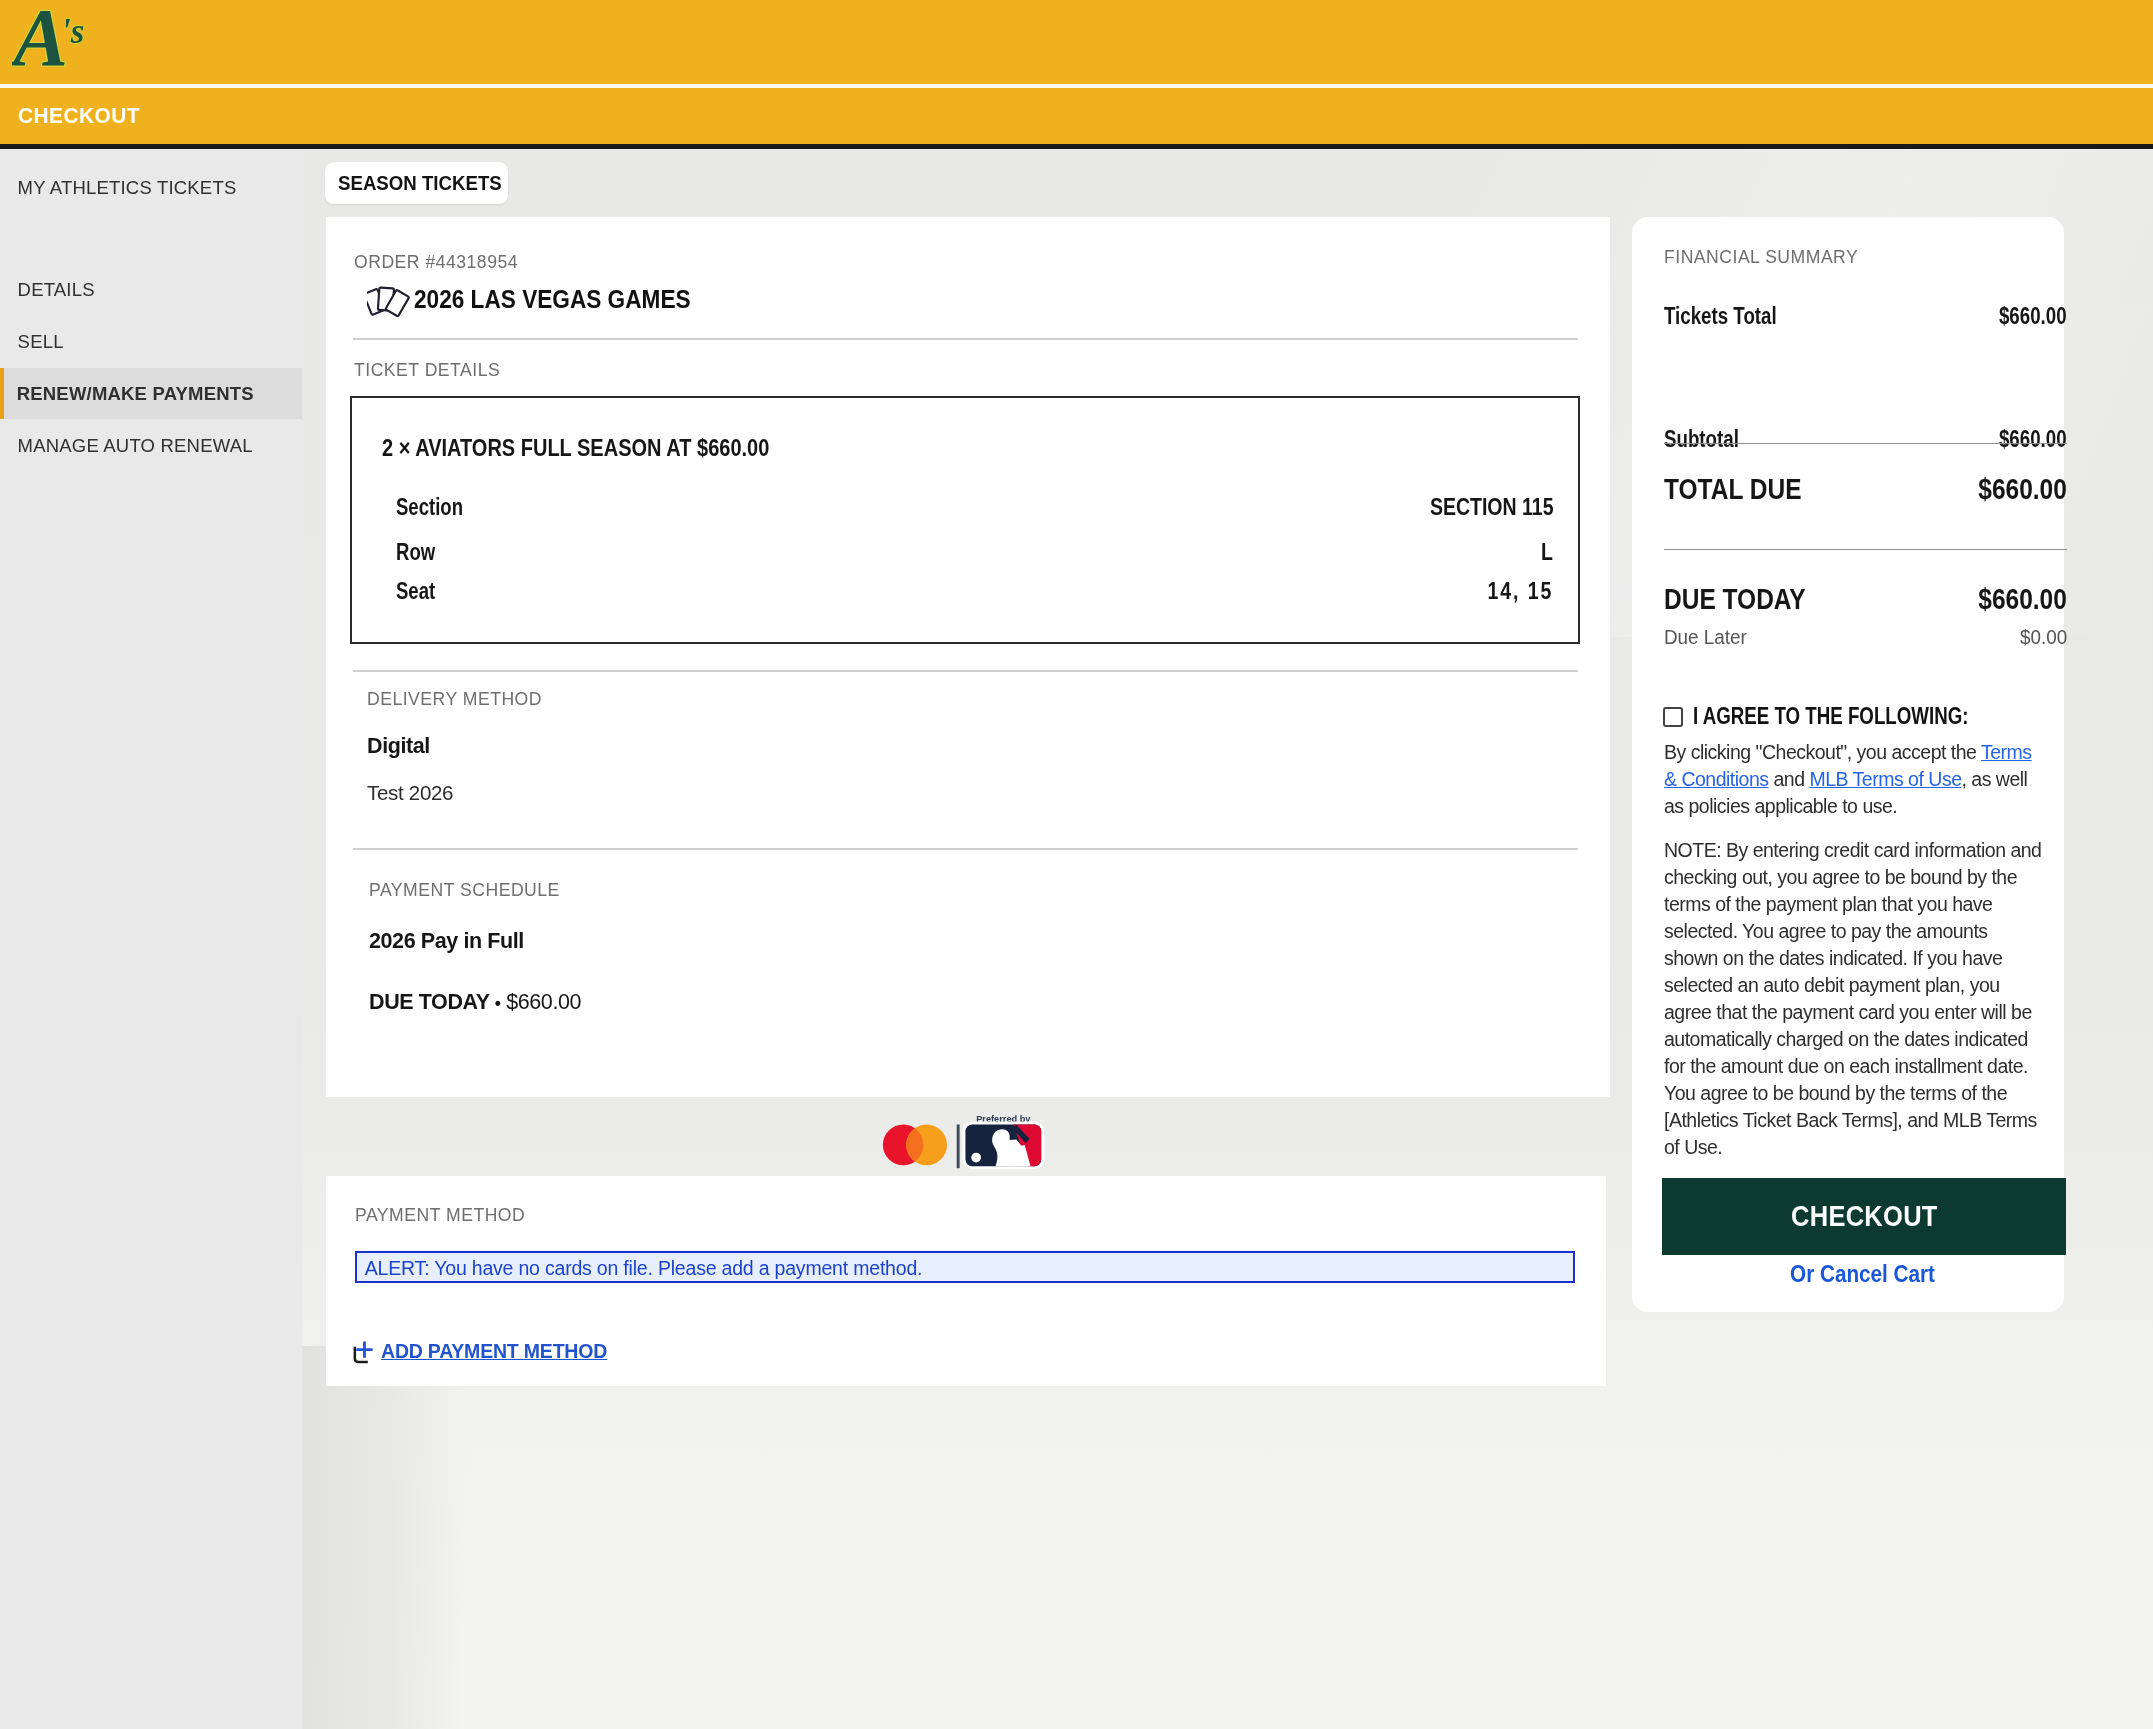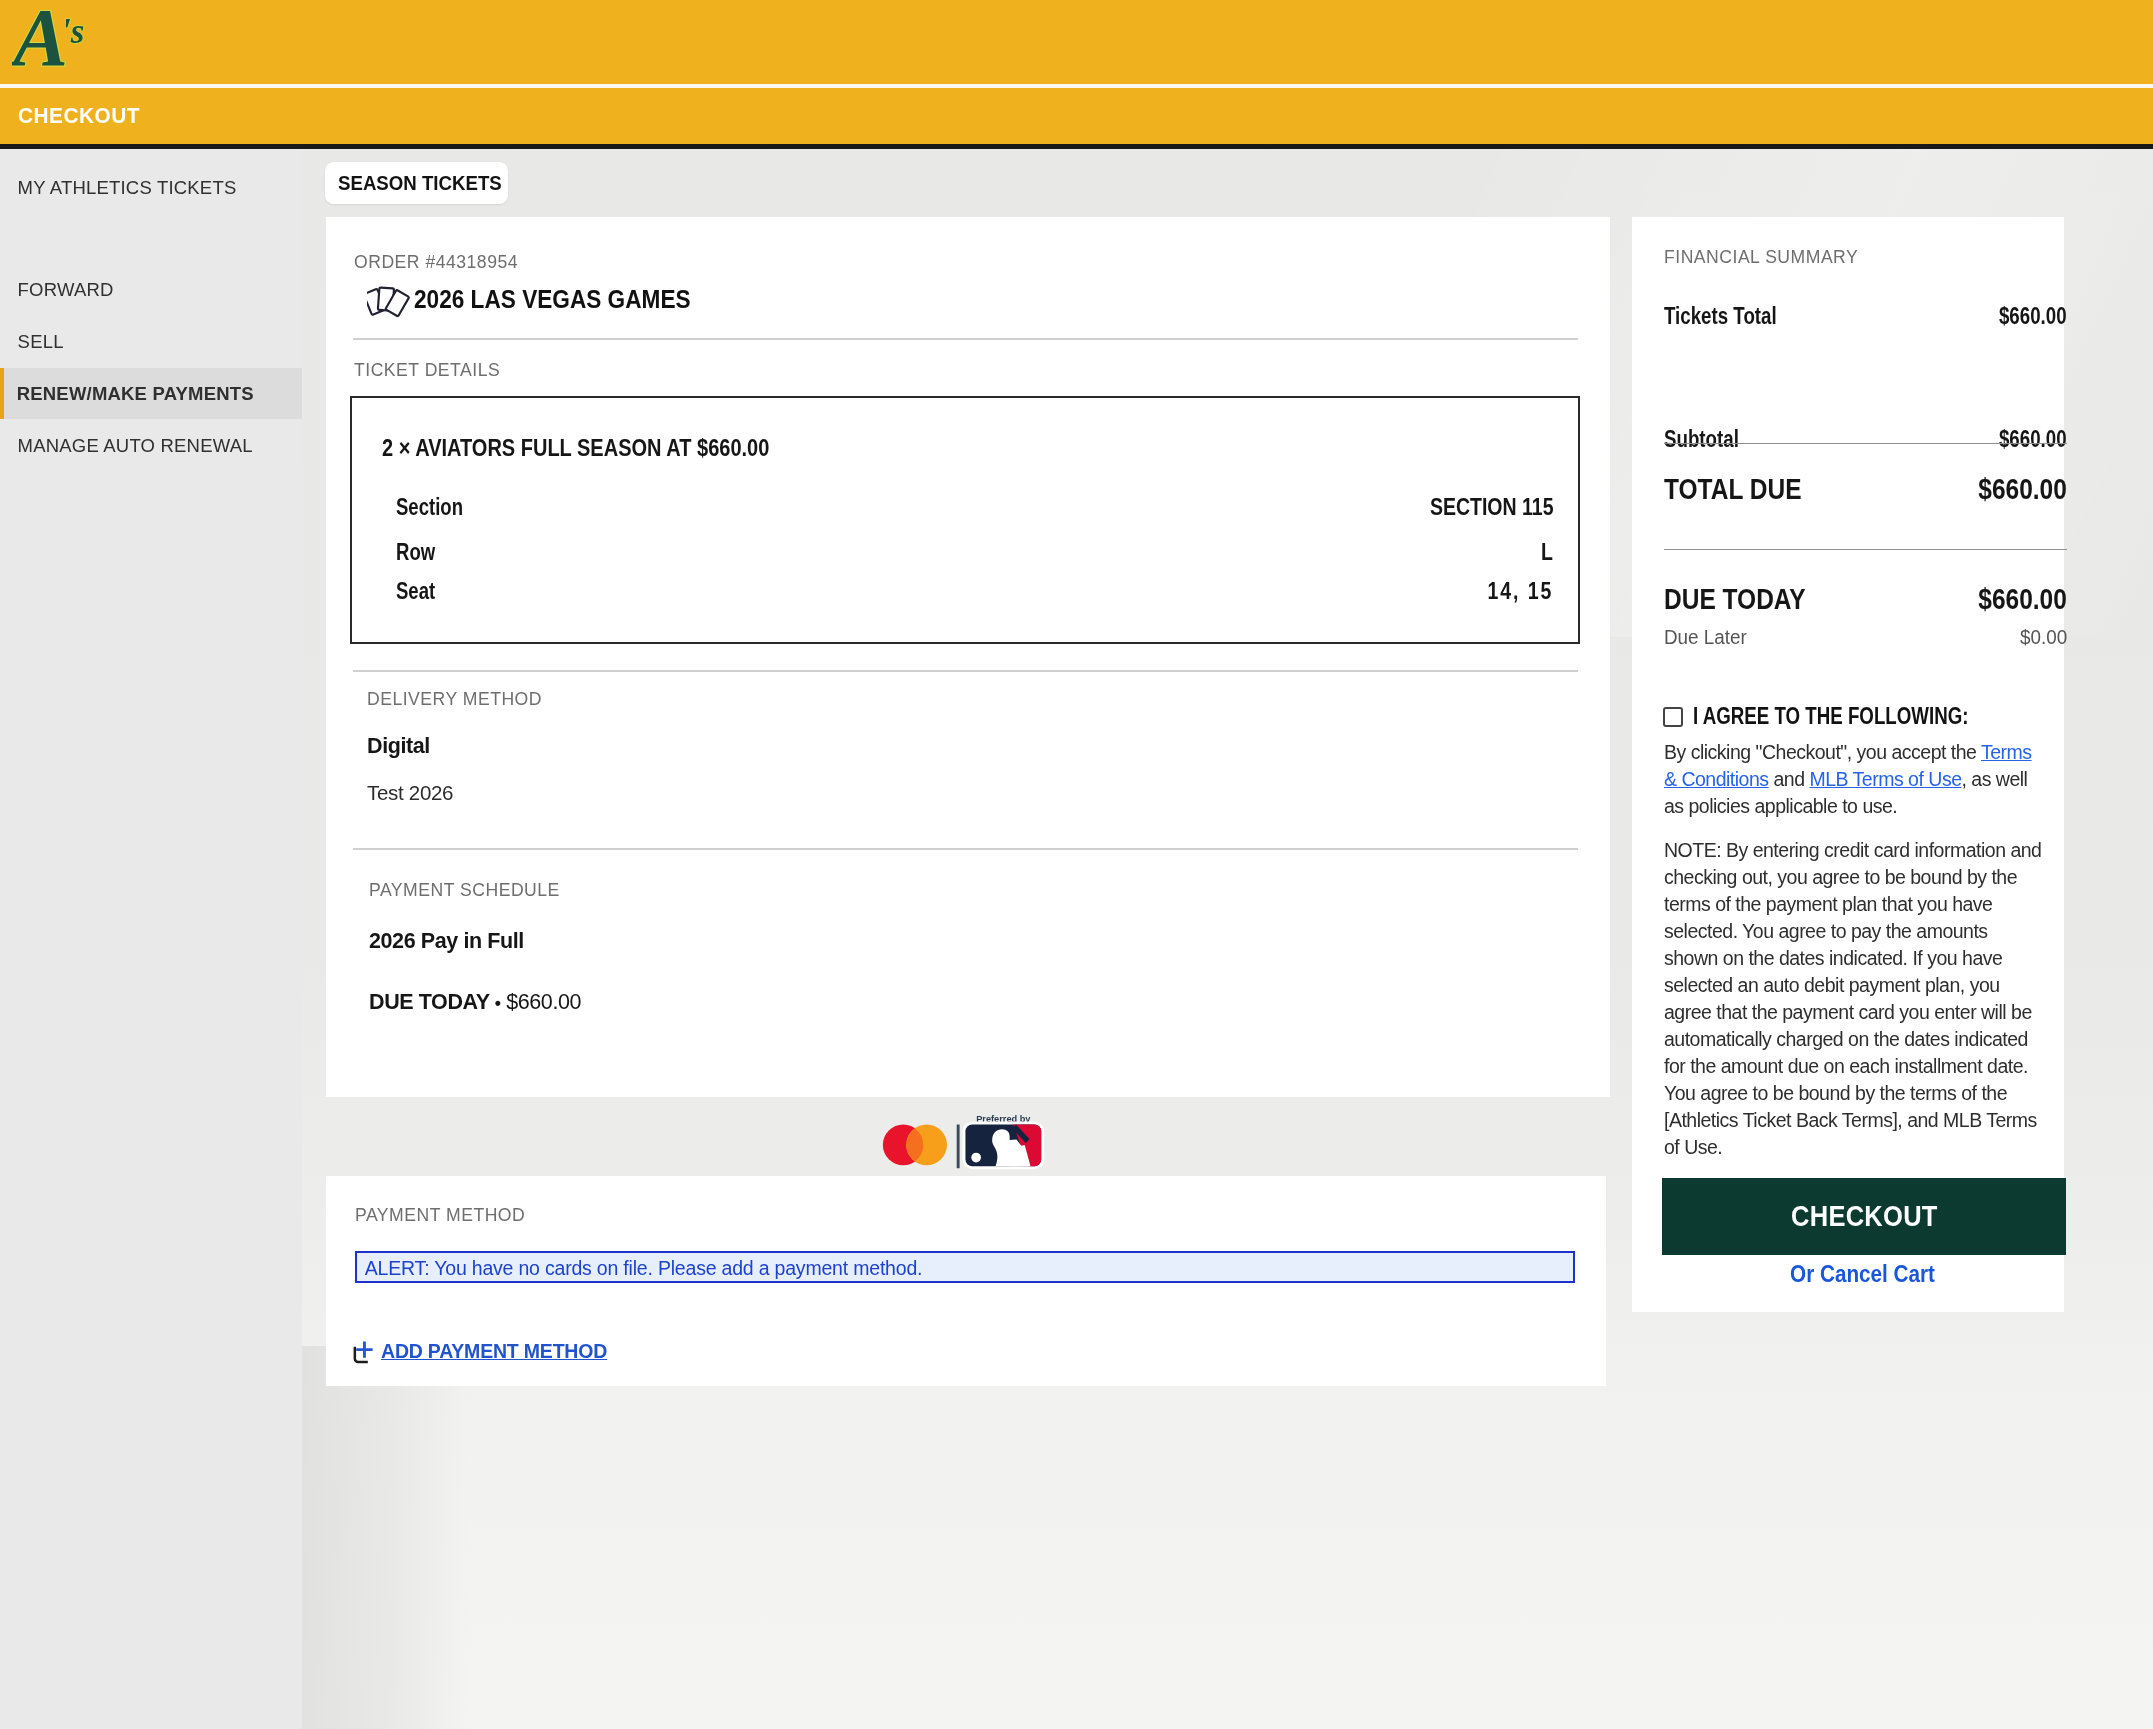--- a/index.html
+++ b/index.html
@@ -27,21 +27,21 @@
 
 
 #sidebar { position:absolute; left:0; top:149px; width:302px; height:1580px; background:#e9e9e9; }
 .sitem { position:absolute; left:0; width:302px; height:51px; line-height:51px; padding-left:17.6px; font-size:18.5px; color:#303030; letter-spacing:0.2px; white-space:nowrap; }
 .sitem.active { background:#dcdcdc; font-weight:bold; border-left:4.9px solid #e8a21a; padding-left:12.7px; }
 
 
 .card { position:absolute; background:#fff; }
 #maincard { left:326px; top:217px; width:1284px; height:880px; }
 #paycard  { left:326px; top:1176px; width:1280px; height:210px; }
-#rightpanel { left:1632px; top:217px; width:432px; height:1095px; }
+#rightpanel { left:1632px; top:217px; width:432px; height:1095px;border-radius:16px; }
 
 #tab { position:absolute; left:325px; top:162px; width:183px; height:42px; background:#fff; border-radius:8.8px; box-shadow:0 1px 2px rgba(0,0,0,0.08); }
 #tab .t { position:absolute; left:12.7px; top:8.8px; font-size:20.5px; font-weight:bold; color:#131313; letter-spacing:0; white-space:nowrap; transform:scaleX(0.91); transform-origin:0 0; }
 
 .grayhead { position:absolute; font-size:17.6px; color:#6e6e6e; letter-spacing:0.5px; white-space:nowrap; }
 .sep { position:absolute; height:2px; background:#d0d0d0; }
 
 
 #order { left:28px; top:35px; font-size:17.6px; color:#6e6e6e; position:absolute; letter-spacing:0.5px;}
 #evtitle { position:absolute; left:88px; top:67px; font-size:26px; font-weight:bold; color:#111; white-space:nowrap; transform:scaleX(0.87); transform-origin:0 0; }
@@ -95,21 +95,21 @@
     </svg>
   </div>
   <div id="whiteline"></div>
   <div id="checkoutbar">
       <div class="t">CHECKOUT</div>
     </div>
   <div id="darkline"></div>
 
   <div id="sidebar">
     <div class="sitem" style="top:12.7px;">MY ATHLETICS TICKETS</div>
-    <div class="sitem" style="top:115px;">FORWARD</div>
+    <div class="sitem" style="top:115px;">DETAILS</div>
     <div class="sitem" style="top:167px;">SELL</div>
     <div class="sitem active" style="top:219px;">RENEW/MAKE PAYMENTS</div>
     <div class="sitem" style="top:271px;">MANAGE AUTO RENEWAL</div>
   </div>
 
   <div id="tab">
       <div class="t">SEASON TICKETS</div>
     </div>
 
   <div class="card" id="maincard">

